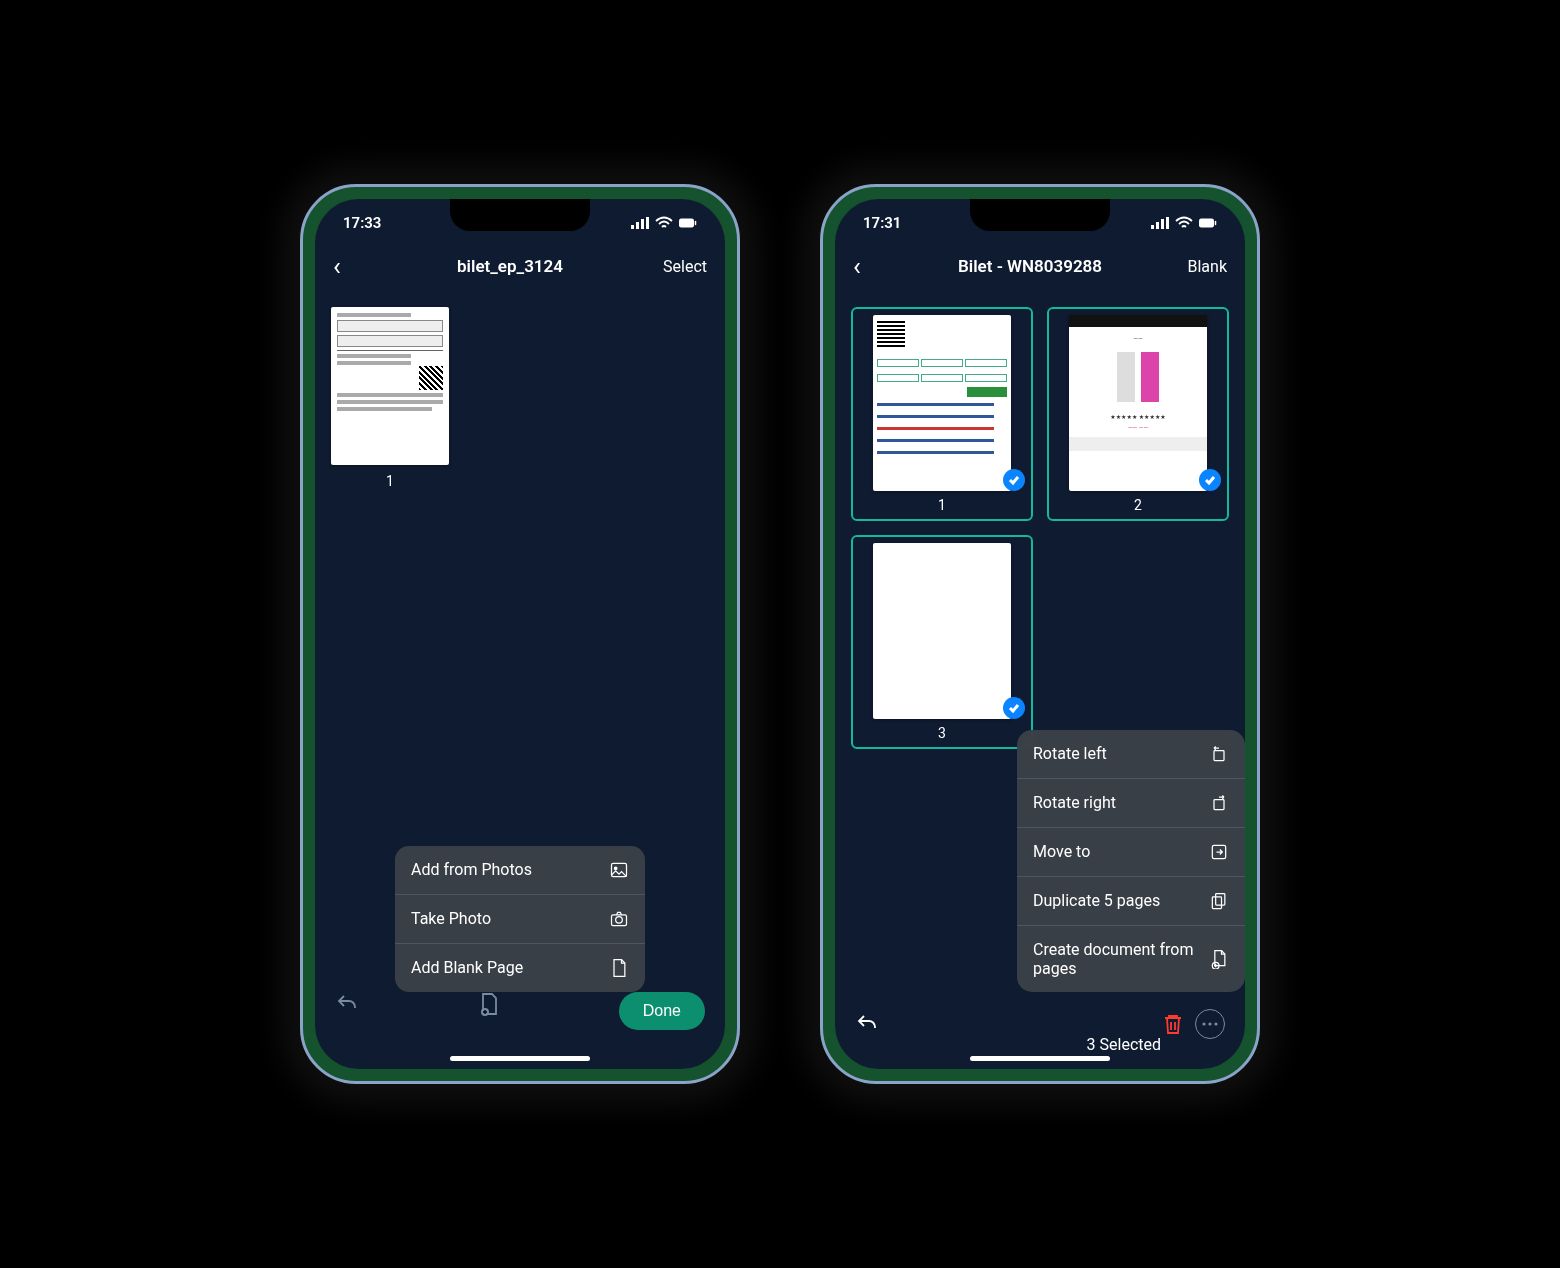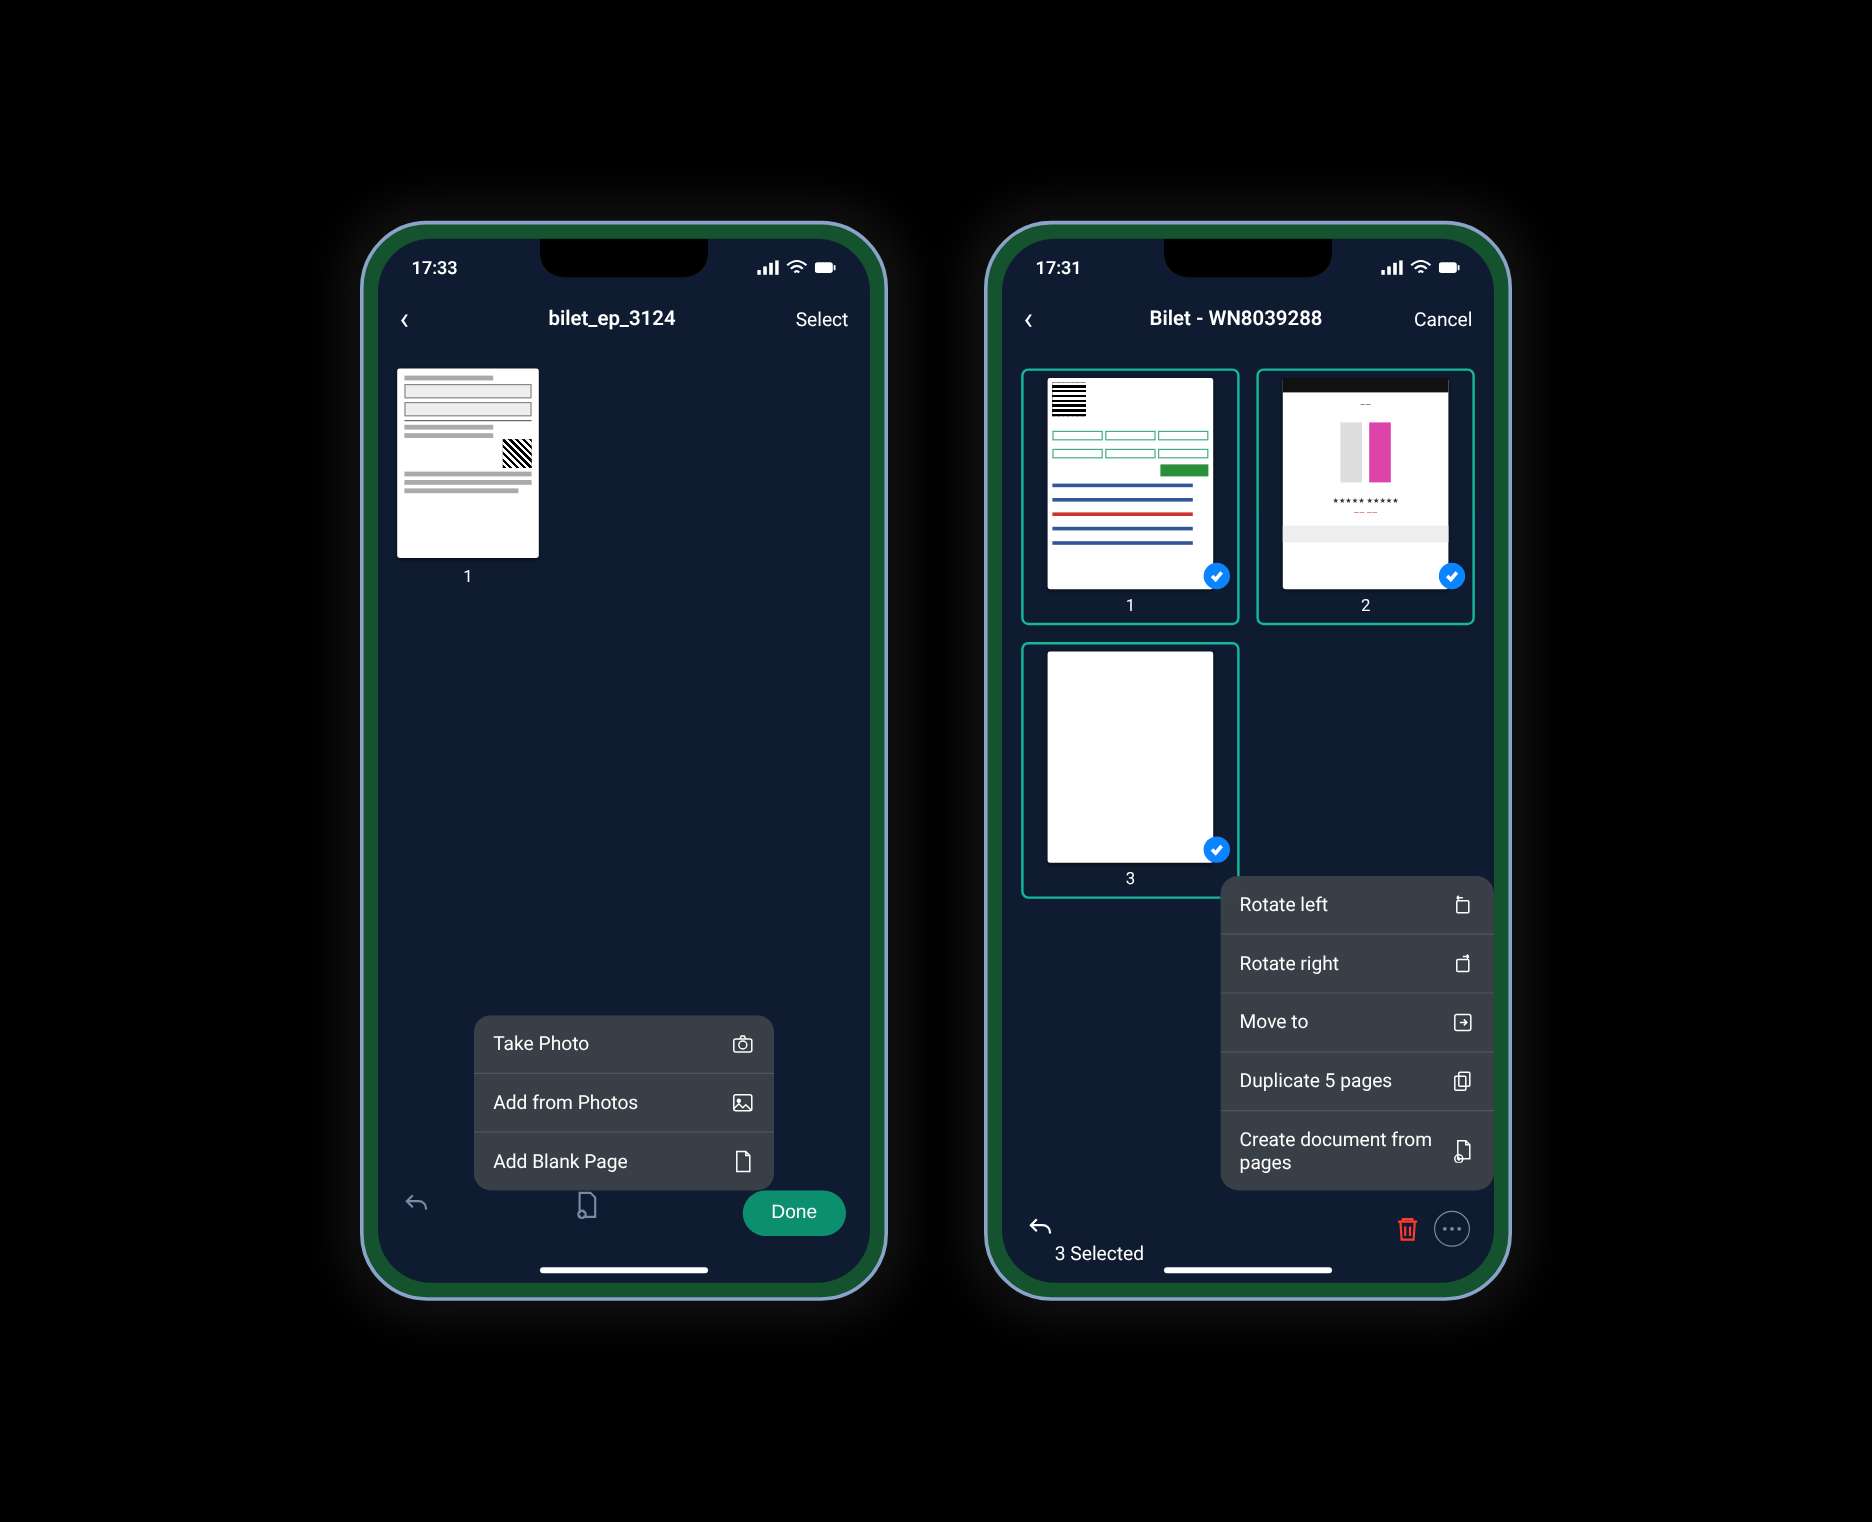--- a/index.html
+++ b/index.html
@@ -173,21 +173,21 @@
   .doc-b { padding:4px; background:#fff; }
   .doc-b .header { height:12px; background:#111; margin:-4px -4px 4px; }
   .doc-b .prod { height:50px; display:flex; gap:6px; justify-content:center; margin:8px 0; }
   .doc-b .prod > div { width:18px; background:#ddd; }
   .doc-b .prod > div:last-child { background:#d4a; }
   .doc-b .stars { font-size:6px; text-align:center; color:#333; }
   .doc-b .footer { height:14px; background:#eee; margin:4px -4px -4px; }
   .page-thumb.doc-c-outer { background:#fff; display:flex; align-items:center; justify-content:center; padding:2px;}
   
   .toolbar-right { height:64px; display:flex; align-items:center; justify-content:space-between; padding:0 20px; color:#fff; font-size:15px;}
-  .toolbar-right .spacer { flex:1; text-align:left; font-size:16px;margin-top:40px; }
+  .toolbar-right .spacer { flex:1; text-align:right; font-size:16px;margin-top:40px; }
   .toolbar-right svg { width:24px; height:24px; }
   .trash { stroke:#ff3b30 !important; }
   .more-btn { width:30px; height:30px; border:1.5px solid #7a8aa0; border-radius:50%; display:flex; align-items:center; justify-content:center; }
   .more-btn svg { width:16px; height:4px; stroke:none; fill:#7a8aa0;}
 </style>
 </head>
 <body>
 
 <div class="phone">
   <div class="screen">
@@ -228,33 +228,33 @@
             <div class="qr"></div>
             <div class="small" style="width:100%"></div>
             <div class="small" style="width:100%"></div>
             <div class="small" style="width:90%"></div>
           </div>
           <span class="thumb-num">1</span>
         </div>
       </div>
       <div class="popover left-pop">
         <div class="pop-item">
+          <span>Add from Photos</span>
+          <svg viewBox="0 0 24 24">
+              <rect x="3" y="4" width="18" height="16" rx="2"></rect>
+              <circle cx="8" cy="10" r="1.5" fill="#fff"></circle>
+              <path d="M3 18l5-5 4 4 3-3 6 6"></path>
+            </svg>
+        </div>
+        <div class="pop-item">
           <span>Take Photo</span>
           <svg viewBox="0 0 24 24">
               <rect x="3" y="7" width="18" height="13" rx="2"></rect>
               <circle cx="12" cy="13" r="4"></circle>
               <path d="M9 7l1.5-3h3L15 7"></path>
-            </svg>
-        </div>
-        <div class="pop-item">
-          <span>Add from Photos</span>
-          <svg viewBox="0 0 24 24">
-              <rect x="3" y="4" width="18" height="16" rx="2"></rect>
-              <circle cx="8" cy="10" r="1.5" fill="#fff"></circle>
-              <path d="M3 18l5-5 4 4 3-3 6 6"></path>
             </svg>
         </div>
         <div class="pop-item">
           <span>Add Blank Page</span>
           <svg viewBox="0 0 24 24">
               <path d="M6 2h9l4 4v16H6z"></path>
               <path d="M15 2v4h4"></path>
             </svg>
         </div>
       </div>
@@ -291,21 +291,21 @@
           </svg>
         <svg viewBox="0 0 24 12">
             <rect x="0" y="0" width="20" height="12" rx="3" fill="#fff"></rect>
             <rect x="21" y="3" width="2" height="6" rx="1" fill="#fff"></rect>
           </svg>
       </div>
     </div>
     <div class="navbar">
       <div class="nav-back"><span class="back-chevron">‹</span></div>
       <div class="nav-title">Bilet - WN8039288</div>
-      <div class="nav-action">Cancel</div>
+      <div class="nav-action">Blank</div>
     </div>
     <div class="content">
       <div class="grid2">
         <div class="sel-thumb">
           <div class="page-thumb doc-a">
             <div class="qr2"></div>
             <div style="clear:both; height:4px"></div>
             <div class="row">
                 <div></div>
                 <div></div>

